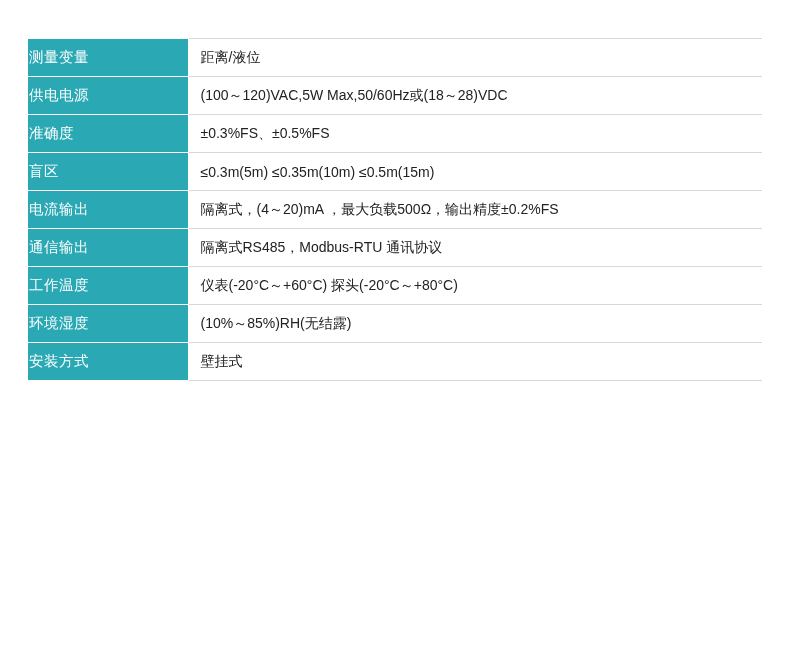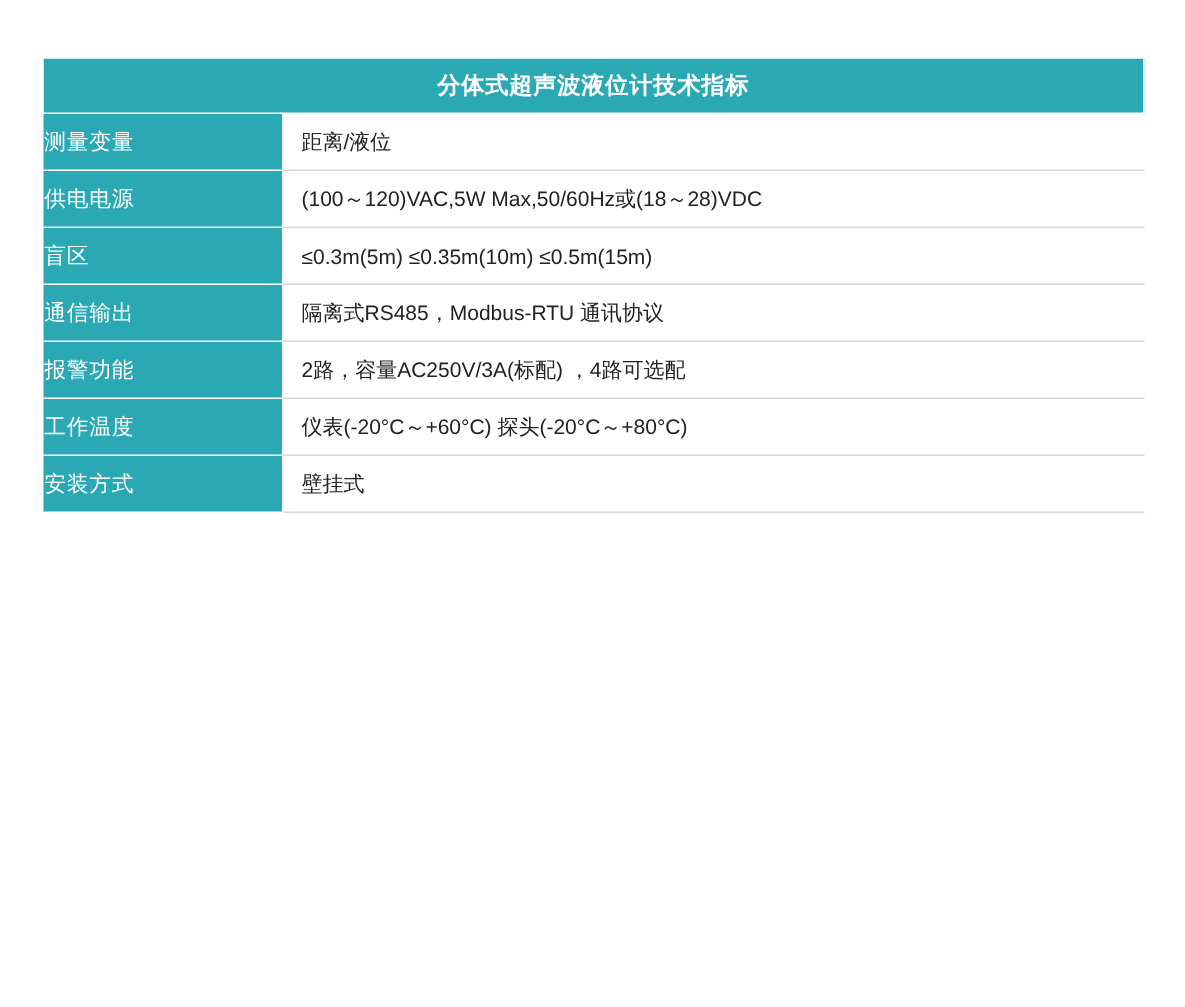--- a/index.html
+++ b/index.html
@@ -66,46 +66,51 @@
 </head>
 <body>
 
 <div id="spec-sheet">
   <table class="spec-table">
     <colgroup>
       <col style="width:160px">
       <col style="width:574px">
     </colgroup>
     <tbody>
-      <tr class="title-row">
-        <td colspan="2">分体式超声波液位计技术指标</td>
-      </tr>
     <tr class="data-row first-data-row">
           <td class="label-cell">测量变量</td>
           <td class="value-cell">距离/液位</td>
         </tr>
         <tr class="data-row">
           <td class="label-cell">供电电源</td>
           <td class="value-cell">(100～120)VAC,5W Max,50/60Hz或(18～28)VDC</td>
         </tr>
         <tr class="data-row">
+          <td class="label-cell">准确度</td>
+          <td class="value-cell">±0.3%FS、±0.5%FS</td>
+        </tr>
+        <tr class="data-row">
           <td class="label-cell">盲区</td>
           <td class="value-cell">≤0.3m(5m) ≤0.35m(10m) ≤0.5m(15m)</td>
+        </tr>
+        <tr class="data-row">
+          <td class="label-cell">电流输出</td>
+          <td class="value-cell">隔离式，(4～20)mA ，最大负载500Ω，输出精度±0.2%FS</td>
         </tr>
         <tr class="data-row">
           <td class="label-cell">通信输出</td>
           <td class="value-cell">隔离式RS485，Modbus-RTU 通讯协议</td>
         </tr>
         <tr class="data-row">
-          <td class="label-cell">报警功能</td>
-          <td class="value-cell">2路，容量AC250V/3A(标配) ，4路可选配</td>
+          <td class="label-cell">工作温度</td>
+          <td class="value-cell">仪表(-20°C～+60°C) 探头(-20°C～+80°C)</td>
         </tr>
         <tr class="data-row">
-          <td class="label-cell">工作温度</td>
-          <td class="value-cell">仪表(-20°C～+60°C) 探头(-20°C～+80°C)</td>
+          <td class="label-cell">环境湿度</td>
+          <td class="value-cell">(10%～85%)RH(无结露)</td>
         </tr>
         <tr class="data-row">
           <td class="label-cell">安装方式</td>
           <td class="value-cell">壁挂式</td>
         </tr>
       </tbody>
   </table>
 </div>
 
 </body></html>

